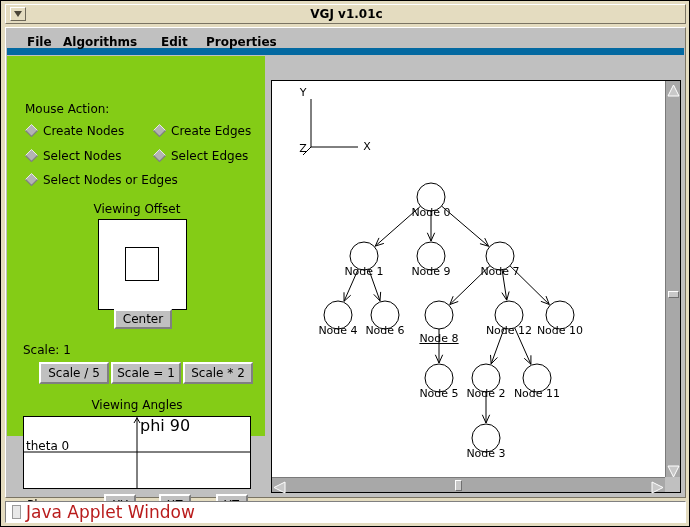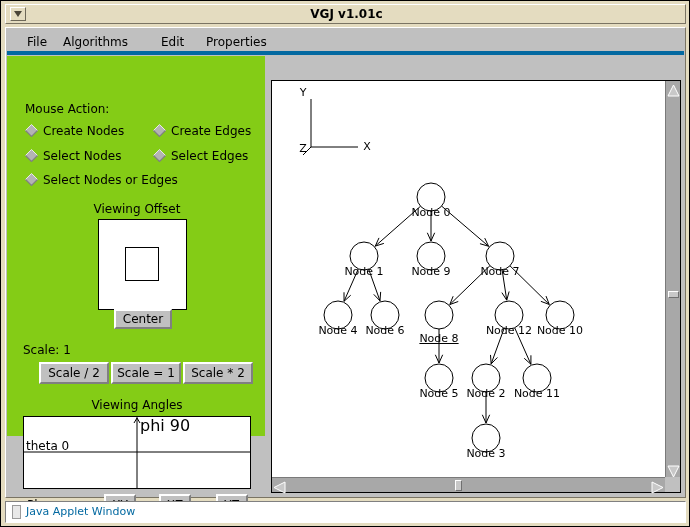--- a/index.html
+++ b/index.html
@@ -24,21 +24,21 @@
   .sysbtn .tri{position:absolute;left:3px;top:3px;width:0;height:0;
       border-left:4px solid transparent;border-right:4px solid transparent;border-top:6px solid #4a4538;}
 
   
   .client{position:absolute;left:4px;top:26px;width:681px;height:471px;
       background:#c0c0c0;border:1px solid #ffffff;border-right-color:#7a7463;border-bottom-color:#7a7463;
       box-sizing:border-box;}
 
   
   .menubar{position:absolute;left:1px;top:1px;width:677px;height:26px;background:#c0c0c0;
-      border-bottom:4px solid #0369a1;box-sizing:border-box;}
+      border-bottom:7px solid #0369a1;box-sizing:border-box;font-weight:bold;}
   .menuitem{position:absolute;top:5px;height:16px;line-height:16px;font-size:12px;color:#000;
       padding:0 4px;cursor:default;}
 
   
   .leftpanel{position:absolute;left:1px;top:28px;width:258px;height:380px;background:#84cc16;}
   .lbl{position:absolute;font-size:12px;color:#000;white-space:nowrap;line-height:14px;}
   .center-lbl{position:absolute;font-size:12px;color:#000;white-space:nowrap;
       text-align:center;line-height:14px;}
 
   
@@ -70,21 +70,21 @@
   .sb-corner{position:absolute;right:0;bottom:0;width:15px;height:15px;background:#c0c0c0;}
   .sb-thumb{position:absolute;background:#c8c8c8;border:1px solid #ffffff;
       border-right-color:#707070;border-bottom-color:#707070;box-sizing:border-box;}
 
   
   .statusbar{position:absolute;left:4px;top:500px;width:681px;height:22px;
       background:#ffffff;border:1px solid #808080;border-right-color:#fff;border-bottom-color:#fff;
       box-sizing:border-box;}
   .status-icon{position:absolute;left:6px;top:3px;width:9px;height:14px;
       background:#e8e8e8;border:1px solid #9a9a9a;box-sizing:border-box;}
-  .status-text{position:absolute;left:20px;top:3px;font-size:11px;color:#0369a1;line-height:14px;}
+  .status-text{position:absolute;left:20px;top:3px;font-size:17px;color:#b91c1c;line-height:14px;}
 
   .node-label{position:absolute;font-size:11px;color:#000;white-space:nowrap;
       text-align:center;line-height:12px;}
 </style>
 </head>
 <body>
 
 <div class="app">
 
   <div class="titlebar">
@@ -147,21 +147,21 @@
       </div>
       <div class="radio-row-label" style="left:36px;top:117px;">Select Nodes or Edges</div>
 
       <div class="center-lbl" style="left:30px;top:146px;width:200px;">Viewing Offset</div>
       <div class="whitebox" style="left:91px;top:163px;width:89px;height:91px;">
         <div class="innersq" style="left:26px;top:27px;width:34px;height:34px;"></div>
       </div>
       <div class="btn" style="left:107px;top:253px;width:58px;height:20px;">Center</div>
 
       <div class="lbl" style="left:16px;top:287px;">Scale: 1</div>
-      <div class="btn" style="left:32px;top:306px;width:70px;height:22px;">Scale / 2</div>
+      <div class="btn" style="left:32px;top:306px;width:70px;height:22px;">Scale / 5</div>
       <div class="btn" style="left:104px;top:306px;width:70px;height:22px;">Scale = 1</div>
       <div class="btn" style="left:176px;top:306px;width:70px;height:22px;">Scale * 2</div>
 
       <div class="center-lbl" style="left:16px;top:342px;width:228px;">Viewing Angles</div>
       <div class="whitebox" style="left:16px;top:360px;width:228px;height:73px;">
         <svg width="226" height="71" viewBox="0 0 226 71" style="position:absolute;left:0;top:0;">
           <line x1="113" y1="0" x2="113" y2="71" stroke="#000" stroke-width="1"></line>
           <line x1="0" y1="35" x2="226" y2="35" stroke="#000" stroke-width="1"></line>
           <polyline points="110,6 113,1 116,6" fill="none" stroke="#000" stroke-width="1"></polyline>
         </svg>

